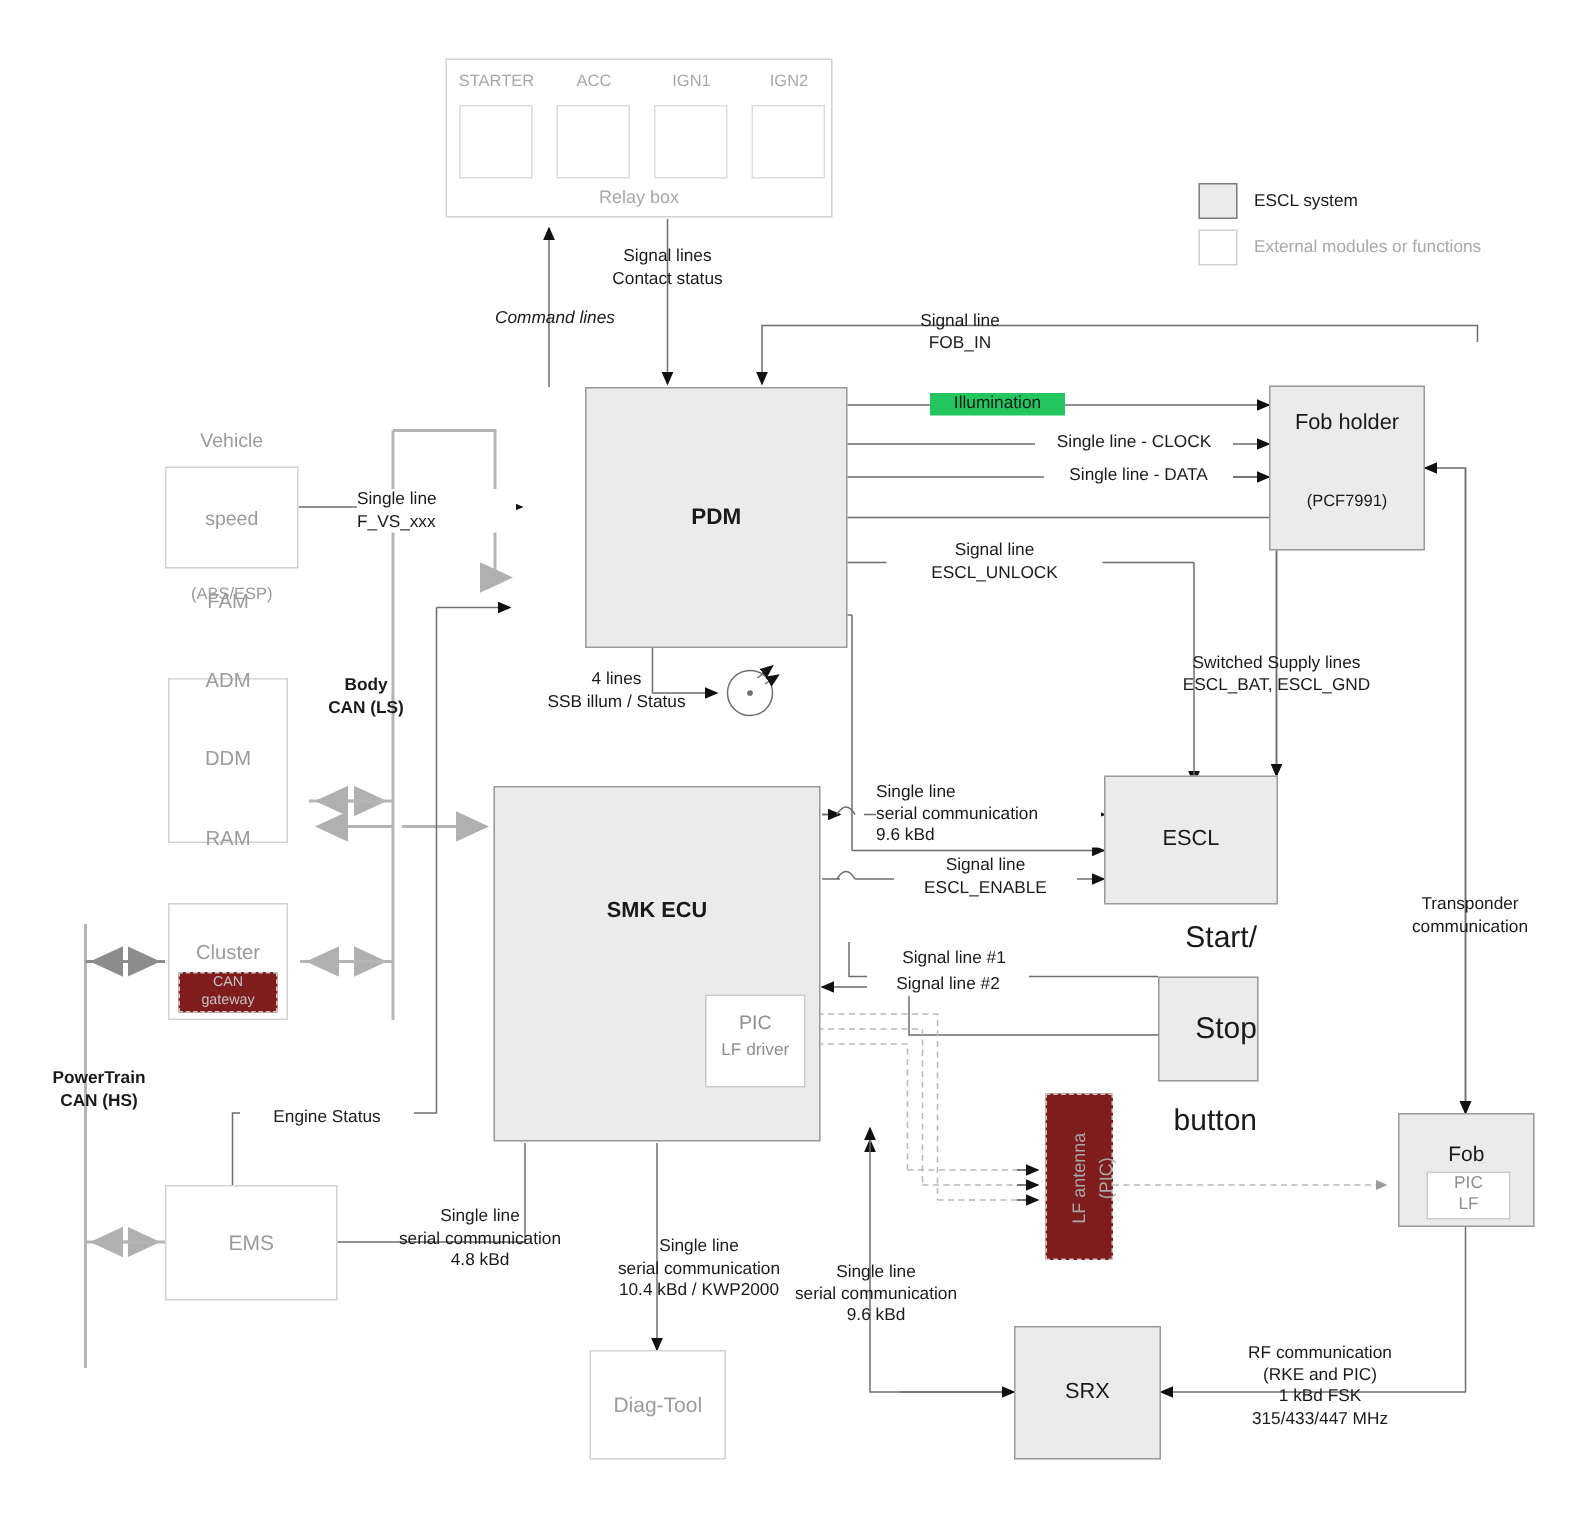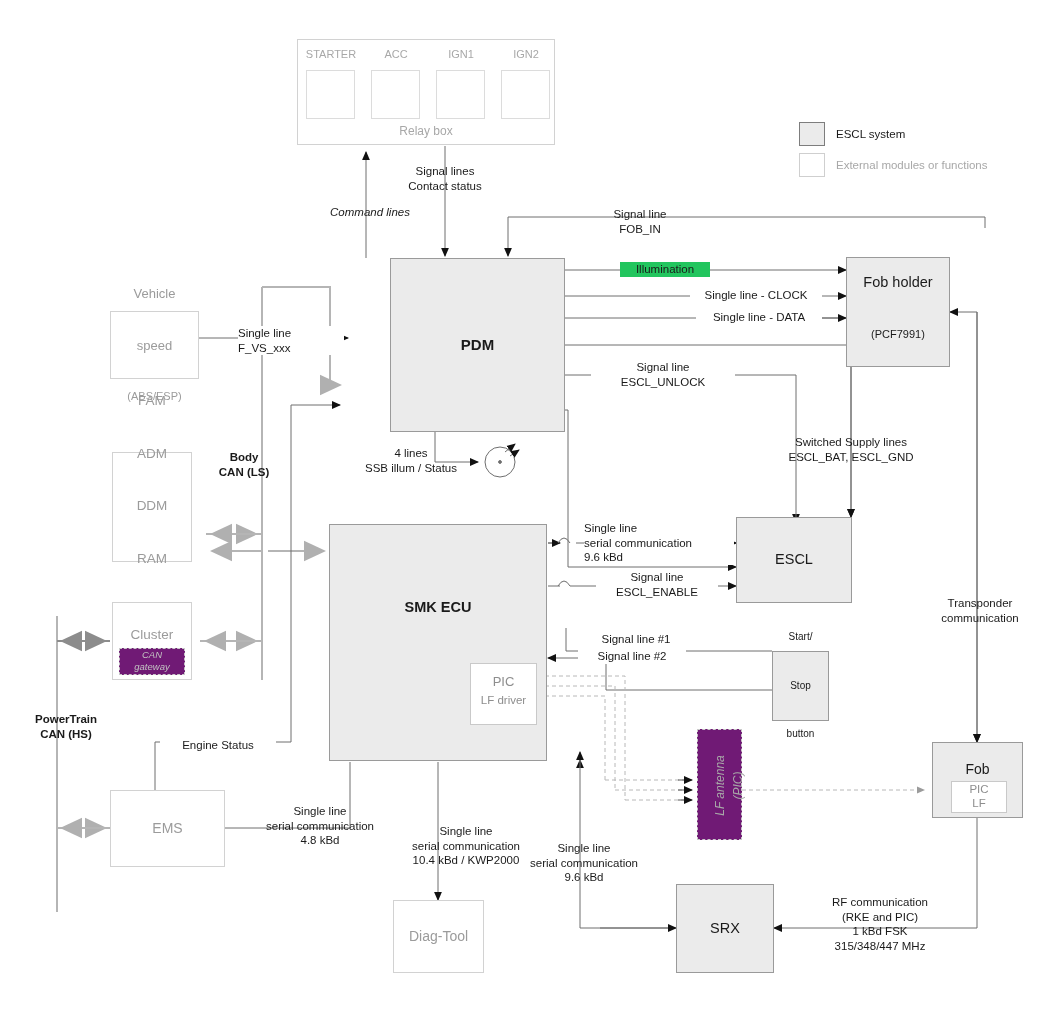--- a/index.html
+++ b/index.html
@@ -25,21 +25,21 @@
   .relaybox{position:absolute;left:297px;top:39px;width:258px;height:106px;
             box-sizing:border-box;border:1px solid #d2d2d2;background:#fff;}
   .relaycell{position:absolute;width:49px;height:49px;box-sizing:border-box;
              border:1px solid #dcdcdc;background:#fff;}
   .relaycap{position:absolute;font-size:11px;color:#a8a8a8;text-align:center;width:62px;}
   .relaylabel{position:absolute;left:0;right:0;bottom:6px;text-align:center;
               font-size:12px;color:#a8a8a8;}
 
   .vrot{position:absolute;transform:rotate(-90deg);transform-origin:center center;
         white-space:nowrap;font-size:12px;color:#a8a8a8;text-align:center;line-height:1.25;}
-  .dashbox{position:absolute;box-sizing:border-box;border:1px dashed #c9c9c9;background:#701a75;font-style:italic;}
+  .dashbox{position:absolute;box-sizing:border-box;border:1px dashed #c9c9c9;background:#7f1d1d;}
   .innerbox{position:absolute;box-sizing:border-box;border:1px solid #c9c9c9;background:#fff;}
 </style>
 </head>
 <body>
 
 <div id="stage">
 
   <svg id="wires" viewBox="0 0 1050 1018" xmlns="http://www.w3.org/2000/svg">
     <defs>
       <marker id="ah" markerWidth="9" markerHeight="9" refX="8" refY="4.5" orient="auto">
@@ -291,21 +291,21 @@
 
   <div class="blk escl" style="left:846px;top:257px;width:104px;height:110px;font-size:14.5px;">
     <div style="margin-top:-8px;">Fob holder</div>
     <div class="sub">(PCF7991)</div>
   </div>
 
   <div class="blk escl" style="left:736px;top:517px;width:116px;height:86px;font-size:14.5px;">
     <div>ESCL</div>
   </div>
 
-  <div class="blk escl" style="left:772px;top:651px;width:57px;height:70px;font-size:10px;line-height:1.25;">
+  <div class="blk escl" style="left:772px;top:651px;width:67px;height:70px;font-size:20px;line-height:1.25;align-items:flex-end;">
     <div>Start/</div>
     <div>Stop</div>
     <div>button</div>
   </div>
 
   <div class="dashbox" style="left:697px;top:729px;width:45px;height:111px;">
     <div class="vrot" style="left:-33px;top:48px;width:110px;">LF antenna</div>
     <div class="vrot" style="left:-15px;top:48px;width:110px;">(PIC)</div>
   </div>
 
@@ -352,20 +352,20 @@
 4.8 kBd</div>
   <div class="lbl c" style="left:378px;top:824px;width:176px;">Single line
 serial communication
 10.4 kBd / KWP2000</div>
   <div class="lbl c" style="left:516px;top:841px;width:136px;">Single line
 serial communication
 9.6 kBd</div>
   <div class="lbl c" style="left:798px;top:895px;width:164px;">RF communication
 (RKE and PIC)
 1 kBd FSK
-315/348/447 MHz</div>
+315/433/447 MHz</div>
 
   <div class="lbl bold c" style="left:196px;top:450px;width:96px;">Body
 CAN (LS)</div>
   <div class="lbl bold c" style="left:12px;top:712px;width:108px;">PowerTrain
 CAN (HS)</div>
 
 </div>
 
 </body></html>

